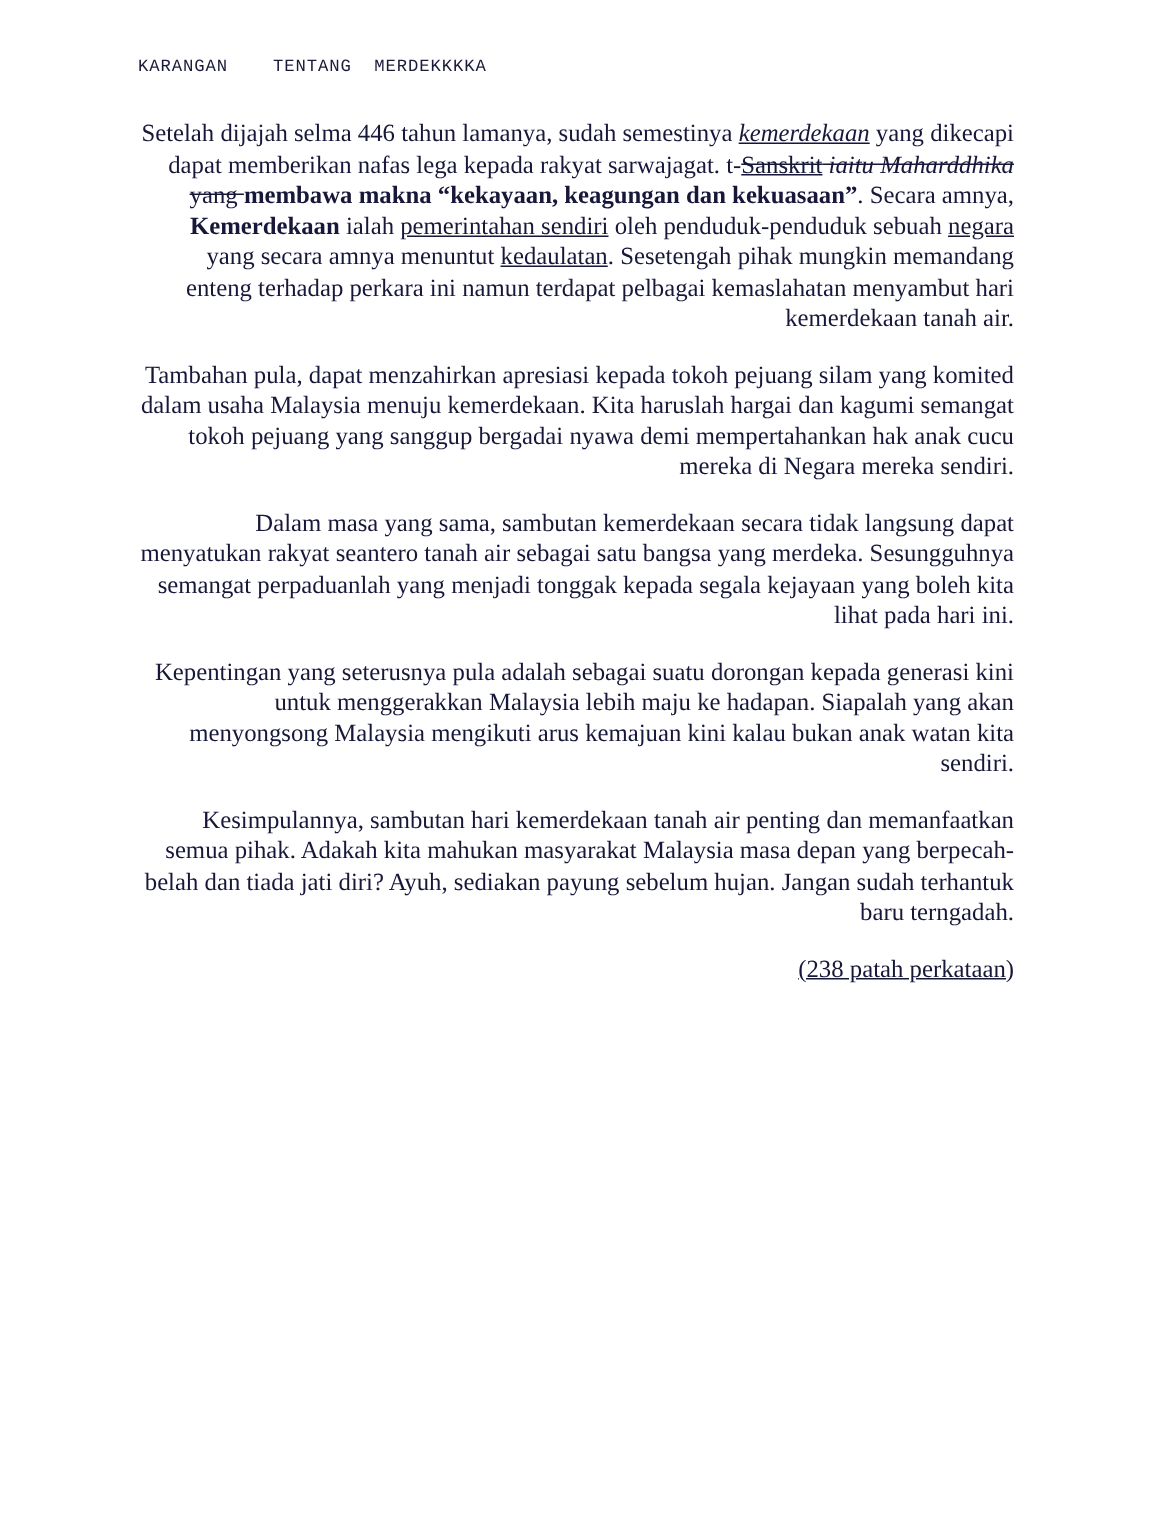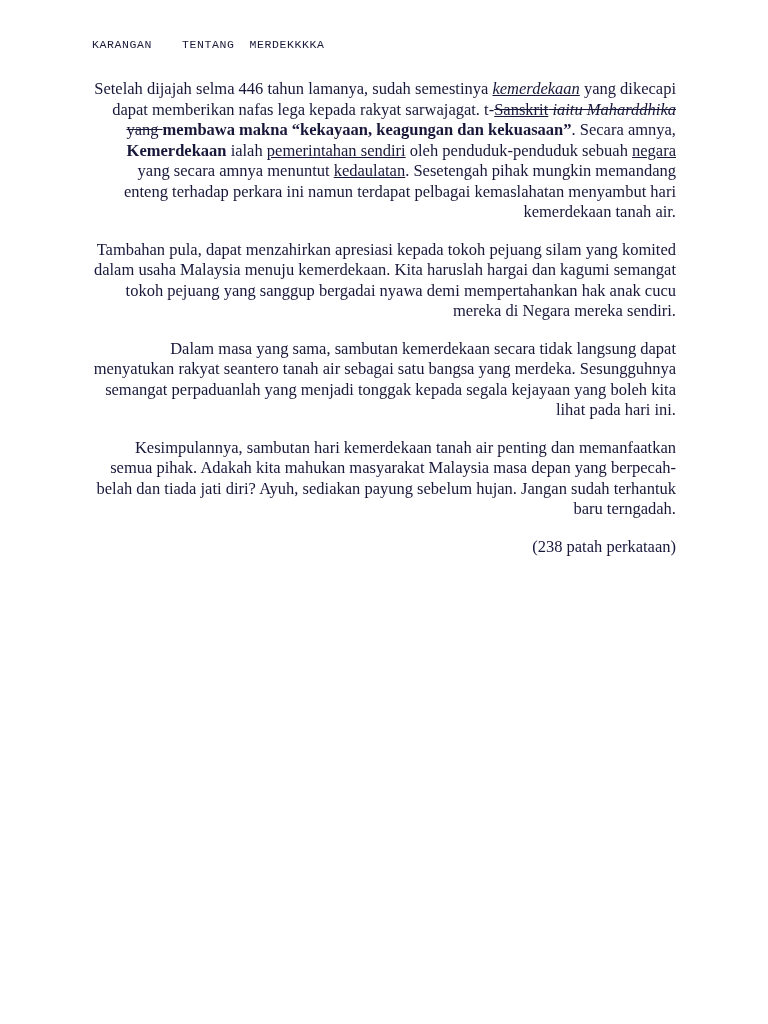--- a/index.html
+++ b/index.html
@@ -58,36 +58,38 @@
   .strike {
     text-decoration: line-through;
   }
   .strike-u {
     text-decoration: underline line-through;
   }
   .count {
     font-size: 16.5px;
     line-height: 20.5px;
     margin-top: 17px;
+    text-decoration: underline;
   }
 </style>
 </head>
 <body>
 
 <div class="page">
   <div class="doc-body">
 
     <div class="doc-heading">KARANGAN    TENTANG  MERDEKKKKA</div>
 
     <p class="para"><span>Setelah dijajah selma 446 tahun lamanya, sudah semestinya </span><span class="u i">kemerdekaan</span><span> yang dikecapi dapat memberikan nafas lega kepada rakyat sarwajagat. t-</span><span class="strike-u">Sanskrit</span><span class="strike i"> iaitu Maharddhika</span><span class="strike"> yang </span><span class="b">membawa makna “kekayaan, keagungan dan kekuasaan”</span><span>. Secara amnya, </span><span class="b">Kemerdekaan</span><span> ialah </span><span class="u">pemerintahan sendiri</span><span> oleh penduduk-penduduk sebuah </span><span class="u">negara</span><span> yang secara amnya menuntut </span><span class="u">kedaulatan</span><span>. Sesetengah pihak mungkin memandang enteng terhadap perkara ini namun terdapat pelbagai kemaslahatan menyambut hari kemerdekaan tanah air.</span></p>
 
 
     <p class="para">Tambahan pula, dapat menzahirkan apresiasi kepada tokoh pejuang silam yang komited dalam usaha Malaysia menuju kemerdekaan. Kita haruslah hargai dan kagumi semangat tokoh pejuang yang sanggup bergadai nyawa demi mempertahankan hak anak cucu mereka di Negara mereka sendiri.</p>
 
     <p class="para">Dalam masa yang sama, sambutan kemerdekaan secara tidak langsung dapat menyatukan rakyat seantero tanah air sebagai satu bangsa yang merdeka. Sesungguhnya semangat perpaduanlah yang menjadi tonggak kepada segala kejayaan yang boleh kita lihat pada hari ini.</p>
 
+    <p class="para">Kepentingan yang seterusnya pula adalah sebagai suatu dorongan kepada generasi kini untuk menggerakkan Malaysia lebih maju ke hadapan. Siapalah yang akan menyongsong Malaysia mengikuti arus kemajuan kini kalau bukan anak watan kita sendiri.</p>
 
     <p class="para">Kesimpulannya, sambutan hari kemerdekaan tanah air penting dan memanfaatkan semua pihak. Adakah kita mahukan masyarakat Malaysia masa depan yang berpecah-belah dan tiada jati diri? Ayuh, sediakan payung sebelum hujan. Jangan sudah terhantuk baru terngadah.</p>
 
     <p class="para count">(238 patah perkataan)</p>
 
   </div>
 </div>
 
 </body></html>

